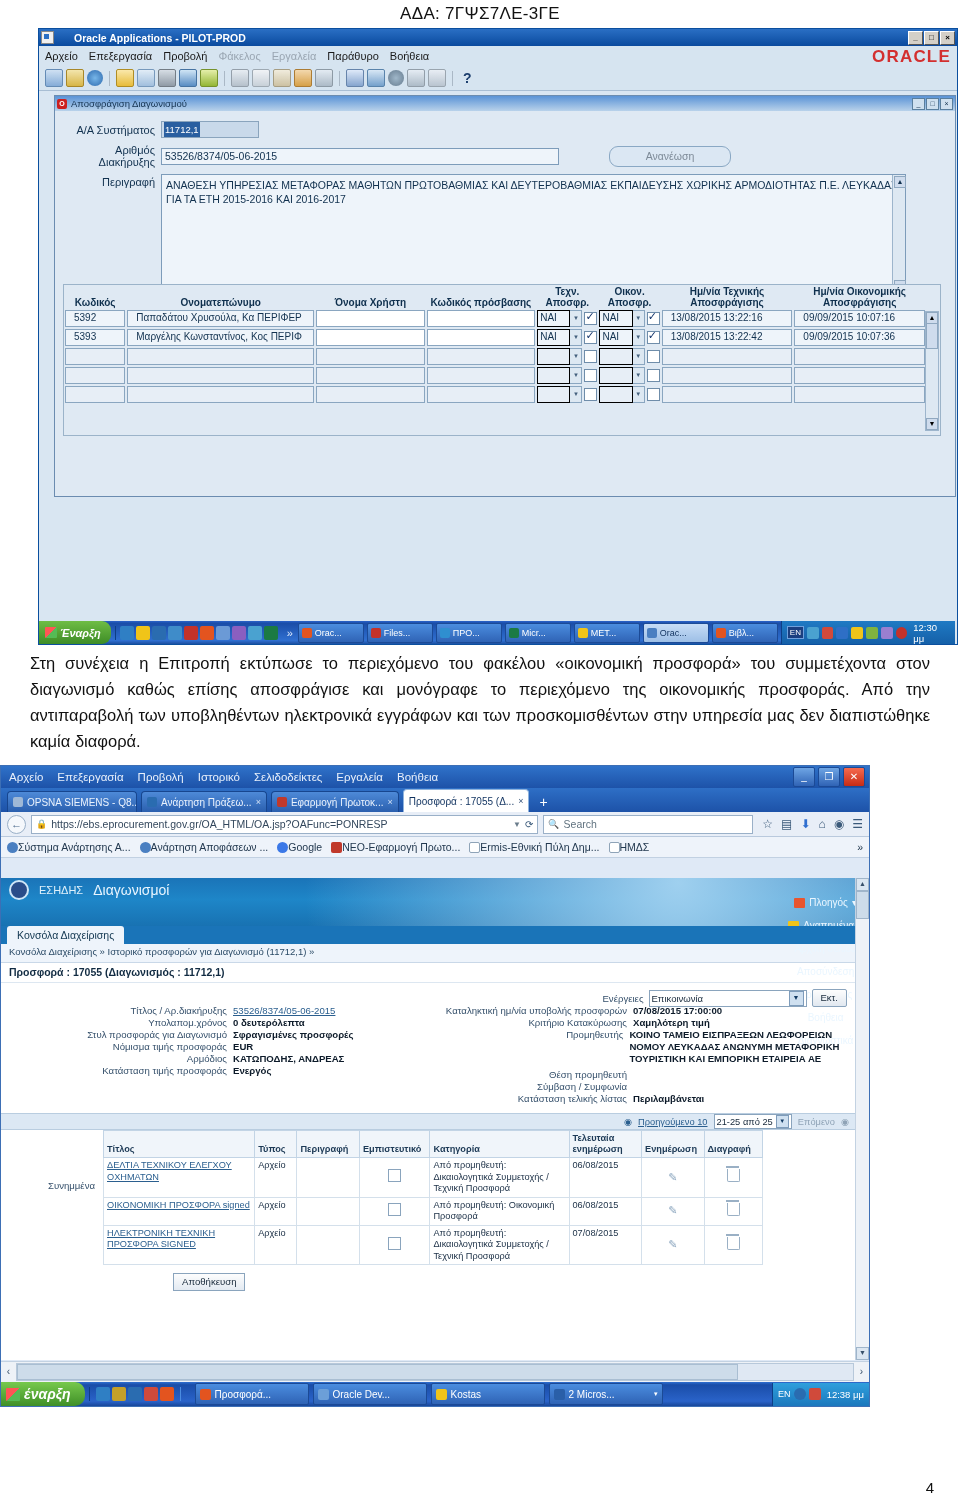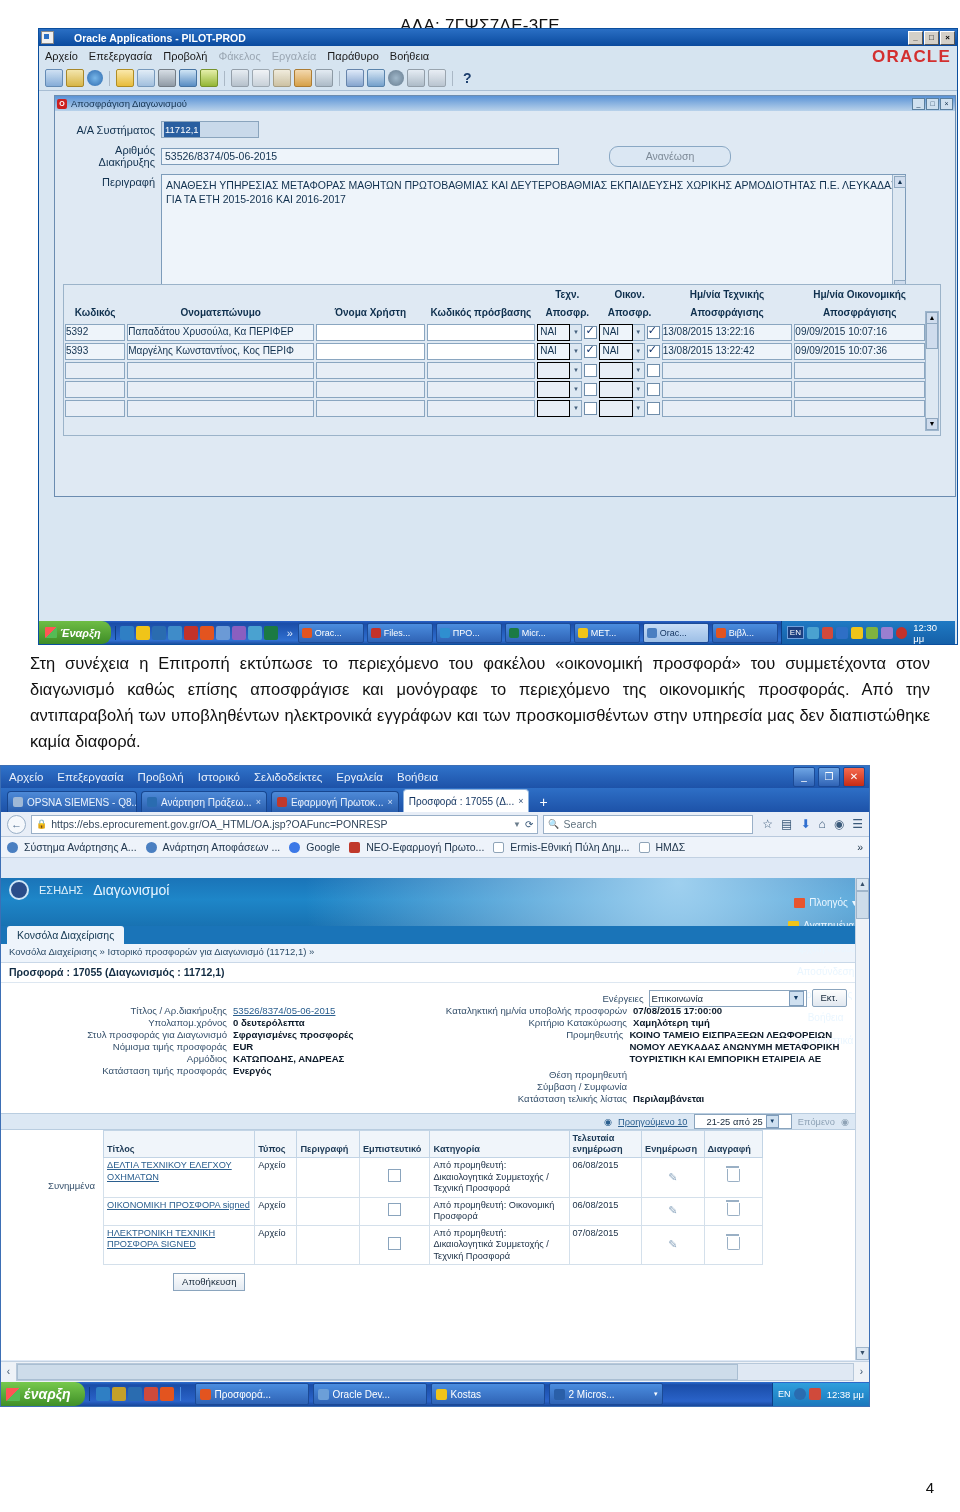--- a/index.html
+++ b/index.html
@@ -2,21 +2,21 @@
 <html><head>
 <meta charset="utf-8">
 <style>
   html,body{margin:0;padding:0;}
   body{
     width:960px;height:1512px;background:#fff;
     font-family:"Liberation Sans","DejaVu Sans",sans-serif;
     position:relative;overflow:hidden;
   }
   .ada{
-    position:absolute;left:0;top:16px;width:960px;text-align:center;
+    position:absolute;left:0;top:4px;width:960px;text-align:center;
     font-size:17px;color:#111;letter-spacing:.3px;
   }
 
   
   .oracle-win{
     position:absolute;left:38px;top:28px;width:918px;height:615px;
     border:1px solid #0b4f9e;background:#d9e6f2;
   }
   .ow-title{
     height:17px;background:linear-gradient(#2a6fc4,#0a4a9e);
@@ -90,27 +90,27 @@
   .dsa.up{top:1px;} .dsa.dn{bottom:1px;}
 
   
   .grid-wrap{
     position:absolute;left:8px;top:188px;width:876px;height:150px;
     background:#dfe9f3;border:1px solid #9bb3c9;
   }
   table.grid{border-collapse:collapse;width:862px;table-layout:fixed;}
   table.grid th{
     font-size:10px;color:#0e2f4d;font-weight:bold;text-align:center;
-    vertical-align:bottom;padding:1px 2px;line-height:18px;background:#dfe9f3;
+    vertical-align:bottom;padding:1px 2px;line-height:11px;background:#dfe9f3;
     border:none;
   }
   table.grid td{padding:1px 1px;}
   .cell{
     background:#eef4fa;border:1px solid #8aa6c0;height:15px;font-size:10px;
-    color:#11314f;padding:0 0;line-height:14px;overflow:hidden;white-space:nowrap;
+    color:#11314f;padding:0 8px;line-height:14px;overflow:hidden;white-space:nowrap;
   }
   .cell.empty{background:#e7eef6;}
   .cell.white{background:#fff;}
   .lovcell{display:flex;align-items:center;}
   .lovcell .v{
     flex:1;background:#eef4fa;border:1px solid #000000;height:15px;font-size:10px;
     color:#11314f;padding:0 2px;line-height:14px;
   }
   .lovcell .arrow{
     width:11px;height:15px;background:#dde8f2;border:1px solid #8aa6c0;border-left:none;
@@ -209,21 +209,21 @@
   .searchbar{
     width:200px;height:17px;background:#fff;border:1px solid #9ab0c8;display:flex;align-items:center;
     gap:4px;padding:0 4px;font-size:10.5px;color:#60727f;
   }
   .nav-icons{display:flex;align-items:center;gap:8px;color:#3b5a7a;font-size:12px;padding-left:4px;}
   .ff-bookmarks{
     height:20px;background:#eef3fa;border-bottom:1px solid #c2d1e2;
     display:flex;align-items:center;gap:9px;padding:0 6px;font-size:10.5px;color:#22384f;
     white-space:nowrap;overflow:hidden;
   }
-  .bm{display:flex;align-items:center;gap:6px;}
+  .bm{display:flex;align-items:center;gap:0;}
   .bm i{width:11px;height:11px;border-radius:2px;flex:none;}
   .bm .sq{width:9px;height:9px;border:1px solid #8fa4b8;background:#fff;}
 
   
   .page{
     position:absolute;left:0;top:112px;right:0;bottom:46px;background:#fff;overflow:hidden;
   }
   .oa-header{
     height:48px;background:
       radial-gradient(circle at 78% 10%, #9fd0ef 0%, rgba(159,208,239,0) 55%),
@@ -270,21 +270,21 @@
     font-size:9.5px;color:#16283a;line-height:15px;border-radius:2px;
   }
 
   .pager{
     margin-top:2px;height:15px;background:#dce8f4;border-top:1px solid #b9cde0;border-bottom:1px solid #b9cde0;
     display:flex;align-items:center;justify-content:flex-end;gap:6px;padding-right:20px;font-size:9.3px;color:#2d4a66;
   }
   .pager a{color:#2b5f8f;text-decoration:underline;}
   .pager .psel{
     height:13px;background:#fff;border:1px solid #8aa4bd;display:flex;align-items:center;
-    font-size:9.3px;color:#16283a;padding:0 12px;gap:3px;
+    font-size:9.3px;color:#16283a;padding:0 2px;gap:3px;
   }
   .pager .psel .dd{width:11px;height:11px;background:#cfe0f0;border:1px solid #7e9cbb;font-size:6px;text-align:center;line-height:10px;color:#123a63;}
   .pager .dim{color:#8fa3b6;}
 
   .att-wrap{display:flex;align-items:flex-start;padding-left:8px;}
   .att-label{width:86px;padding-top:50px;font-size:9.6px;color:#35506b;text-align:right;padding-right:8px;}
   table.att{border-collapse:collapse;width:660px;table-layout:fixed;font-size:9.2px;color:#20344a;background:#fff;}
   table.att th{
     border:1px solid #c2d4e5;background:#f0f5fa;color:#1d3a56;font-weight:bold;
     text-align:left;vertical-align:bottom;padding:2px 3px;line-height:11px;

